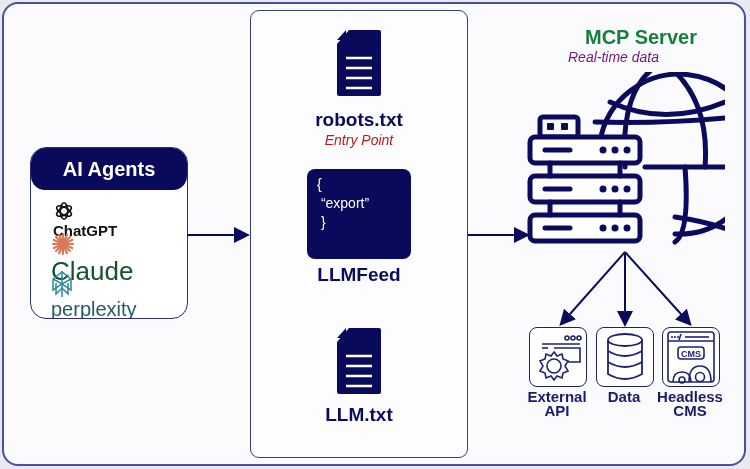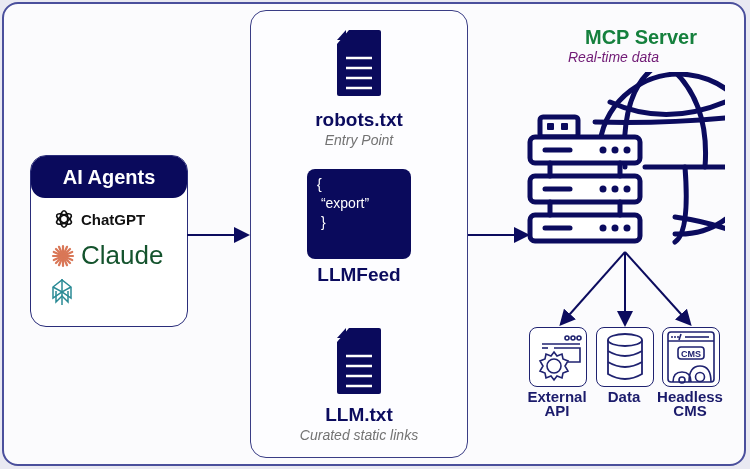--- a/index.html
+++ b/index.html
@@ -2,34 +2,34 @@
 <html><head>
 <meta charset="utf-8">
 <style>
   html, body { margin:0; padding:0; }
   body { width:750px; height:469px; background:#e9e9f2; position:relative; overflow:hidden;
          font-family:"Liberation Sans", "DejaVu Sans", sans-serif; color:#0b0b5e; }
   .frame { position:absolute; left:2px; top:2px; width:740px; height:460px; border:2px solid #4a4f9c;
            border-radius:16px; background:#fbfbfd; }
   .abs { position:absolute; }
   
-  .agents { position:absolute; left:30px; top:155px; width:156px; height:170px; border:1.5px solid #2a2d7a;
+  .agents { position:absolute; left:30px; top:147px; width:156px; height:170px; border:1.5px solid #2a2d7a;
             border-radius:16px; background:#fff; overflow:hidden; }
   .agents-head { height:42px; background:#0a0a5c; color:#fff; font-weight:bold; font-size:20px;
                  display:flex; align-items:center; justify-content:center; border-radius:0 0 14px 14px; }
-  .brand { position:absolute; display:flex; align-items:center; }
+  .brand { position:absolute; display:flex; align-items:flex-start;flex-direction:column; }
   .brand-chatgpt { left:22px; top:52px; font-size:15px; font-weight:bold; color:#111; }
   .brand-claude { left:20px; top:84px; font-family:Liberation Sans, sans-serif; font-size:26px; color:#14532d; }
   .brand-perplexity { left:20px; top:122px; font-size:20px; color:#1f5c63; }
   .brand svg { margin-right:6px; }
   
   .mid { position:absolute; left:250px; top:10px; width:216px; height:446px; border:1.5px solid #3a3d85;
-         border-radius:16px; background:#fdfdff; }
+         border-radius:9px; background:#fdfdff; }
   .item-title { position:absolute; width:216px; text-align:center; font-weight:bold; font-size:19px; color:#0b0b5e; }
-  .item-sub { position:absolute; width:216px; text-align:center; font-style:italic; font-size:14px; color:#737373; }
+  .item-sub { position:absolute; width:216px; text-align:center; font-style:italic; font-size:14px; color:#b91c1c; }
   .json-box { position:absolute; left:56px; top:158px; width:104px; height:90px; background:#0a0a5c;
               border-radius:8px; color:#fff; font-size:14px; line-height:19px; padding:6px 0 0 10px; box-sizing:border-box; }
   .json-line { white-space:pre; }
   
   .mcp-title { position:absolute; left:585px; top:26px; font-weight:bold; font-size:20px; color:#15803d; }
   .mcp-sub { position:absolute; left:568px; top:49px; font-style:italic; font-size:14px; color:#701a75; }
   .svc-box { position:absolute; top:327px; width:56px; height:58px; border:1.5px solid #1f2270; border-radius:8px; background:#fff; }
   .svc-label { position:absolute; width:70px; text-align:center; font-weight:bold; font-size:15px; line-height:14px; color:#1b1b6b; }
 </style>
 </head>
@@ -66,20 +66,21 @@
   </div>
   <div class="brand brand-perplexity">
     <svg width="22" height="28" viewBox="0 0 22 28">
       <g fill="none" stroke="#2a8a95" stroke-width="1.5">
         <line x1="11" y1="1" x2="11" y2="27"></line>
         <path d="M2 9 L11 2 L20 9 L20 20 L11 14 L2 20 Z"></path>
         <path d="M2 9 L11 14 L20 9"></path>
         <path d="M5 13 L5 24 L11 18 L17 24 L17 13"></path>
       </g>
     </svg>
+    <span>perplexity</span>
   </div>
 </div>
 
 <svg class="abs" style="left:0;top:0" width="750" height="469">
   <defs>
     <marker id="ah" markerWidth="8" markerHeight="8" refX="6" refY="4" orient="auto">
       <path d="M0,0 L8,4 L0,8 Z" fill="#0b0b5e"></path>
     </marker>
   </defs>
   <line x1="187" y1="235" x2="246" y2="235" stroke="#0b0b5e" stroke-width="2" marker-end="url(#ah)"></line>
@@ -114,21 +115,20 @@
     <path d="M14 2 H44 Q46 2 46 4 V66 Q46 68 44 68 H4 Q2 68 2 66 V16 Z" fill="#0a0a5c"></path>
     <path d="M11 2 L2 12 L11 12 Z" fill="#0a0a5c"></path>
     <g stroke="#fff" stroke-width="2.5">
         <line x1="11" y1="30" x2="37" y2="30"></line>
         <line x1="11" y1="40" x2="37" y2="40"></line>
         <line x1="11" y1="50" x2="37" y2="50"></line>
         <line x1="11" y1="60" x2="37" y2="60"></line>
       </g>
   </svg>
   <div class="item-title" style="top:393px">LLM.txt</div>
-  <div class="item-sub" style="top:416px">Curated static links</div>
 </div>
 
 <div class="mcp-title">MCP Server</div>
 <div class="mcp-sub">Real-time data</div>
 
 <svg class="abs" style="left:525px;top:72px" width="200" height="185" viewBox="0 0 200 185">
   <g fill="none" stroke="#0b0b5e" stroke-width="5" stroke-linecap="round">
 
     <path d="M75 70 A80 80 0 1 1 150 162"></path>
     <path d="M100 95 Q95 20 130 -5"></path>

